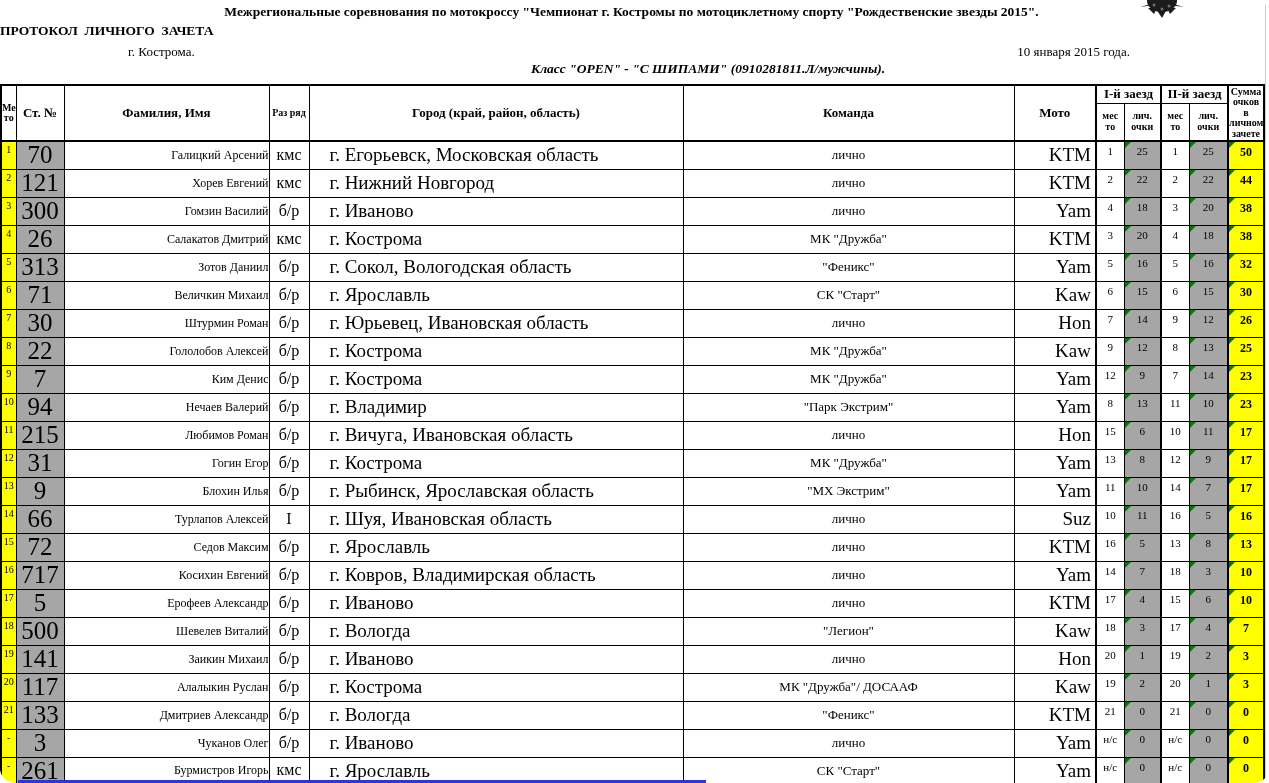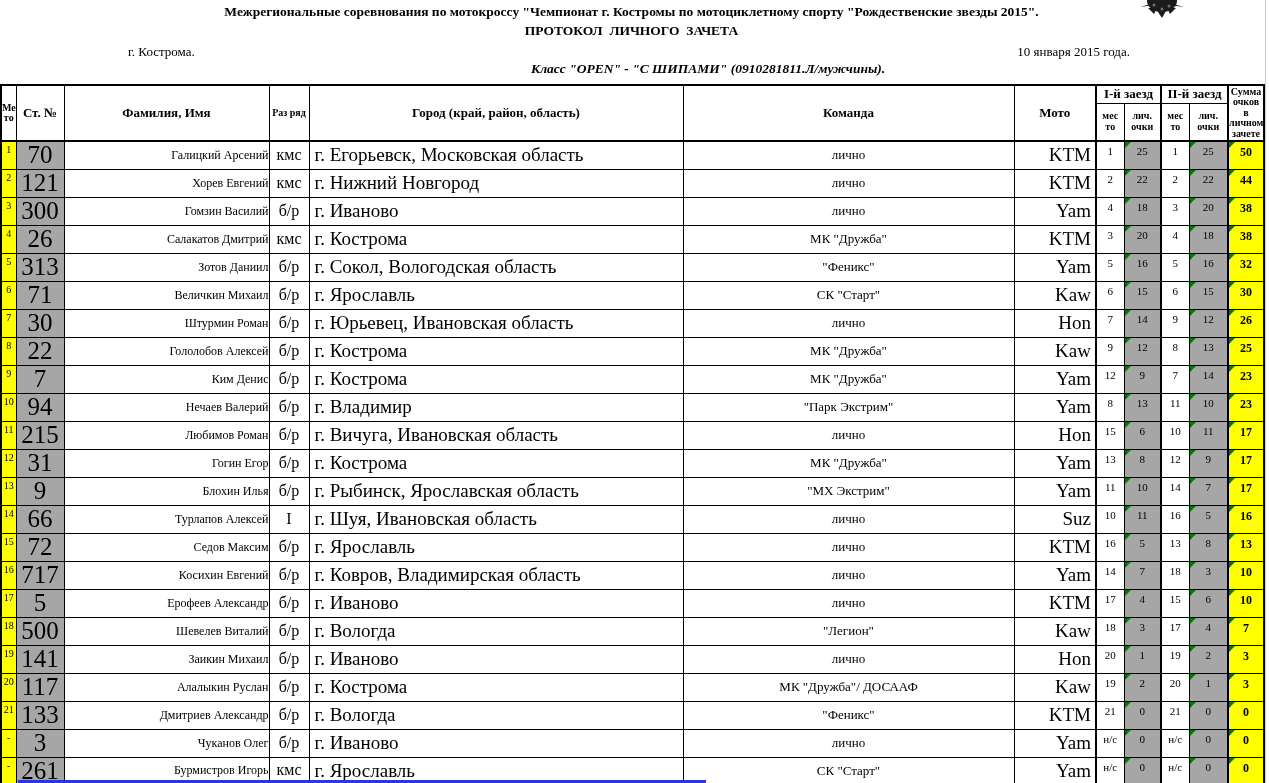--- a/index.html
+++ b/index.html
@@ -5,24 +5,25 @@
   * { box-sizing: border-box; }
   html,body { margin:0; padding:0; background:#fff; }
   .page {
     position: relative;
     width: 1269px;
     height: 783px;
     background: #ffffff;
     overflow: hidden;
     font-family: "Liberation Serif", "DejaVu Serif", serif;
     color: #000;
+    border-radius: 15px;
   }
   
   .doc-title   { position:absolute; top:4px;  left:0; width:1263px; text-align:center; font-weight:bold; font-size:13.5px; }
-  .doc-sub     { position:absolute; top:23px; left:0; width:1263px; text-align:center; font-weight:bold; font-size:13.5px; white-space:pre; }
+  .doc-sub     { position:absolute; top:23px; left:0; width:1263px; font-weight:bold; font-size:13.5px; white-space:pre; }
   .doc-city    { position:absolute; top:44px; left:128px; font-size:13px; }
   .doc-date    { position:absolute; top:44px; right:139px; font-size:13px; }
   .doc-class   { position:absolute; top:61px; left:531px; font-size:13.5px; font-weight:bold; font-style:italic; white-space:pre; }
   .emblem      { position:absolute; top:0; left:1136px; width:52px; height:19px; }
   .right-edge  { position:absolute; top:0; left:1265px; width:1px; height:783px; background:#c9c9c9; }
   .pagebreak-line { position:absolute; top:780px; left:18px; width:688px; height:3px; background:#2b36e0; }
 
   
   table.results {
     position:absolute; top:84px; left:0;
@@ -43,21 +44,21 @@
   .results thead { border-bottom:2px solid #000; }
   .results thead th.h-small { font-size:10px; }
   .results tbody tr { height:28px; }
 
   .tl { border-left-width:2px !important; }
 
   td.c-place { background:#ffff00; font-size:10px; vertical-align:top; padding-top:3px; }
   td.c-num   { background:#a6a6a6; font-size:25px; }
   td.c-name  { font-size:12px; text-align:right; padding-left:4px; white-space:nowrap; }
   td.c-cat   { font-size:16px; }
-  td.c-city  { font-size:19px; text-align:left; padding-left:5px; white-space:nowrap; }
+  td.c-city  { font-size:19px; text-align:left; padding-left:20px; white-space:nowrap; }
   td.c-team  { font-size:13px; white-space:nowrap;margin-top:17px; }
   td.c-moto  { font-size:19px; text-align:right; padding-right:4px; }
   td.c-race  { font-size:11px; vertical-align:top; padding-top:4px; position:relative; }
   td.c-pts   { font-size:11px; vertical-align:top; padding-top:4px; background:#a6a6a6; position:relative; }
   td.c-total { font-size:12px; vertical-align:top; padding-top:4px; background:#ffff00; font-weight:bold; position:relative; }
   span.tri {
     position:absolute; top:0; left:0; width:0; height:0;
     border-top:6px solid #007a00; border-right:6px solid transparent;
   }
 </style>

